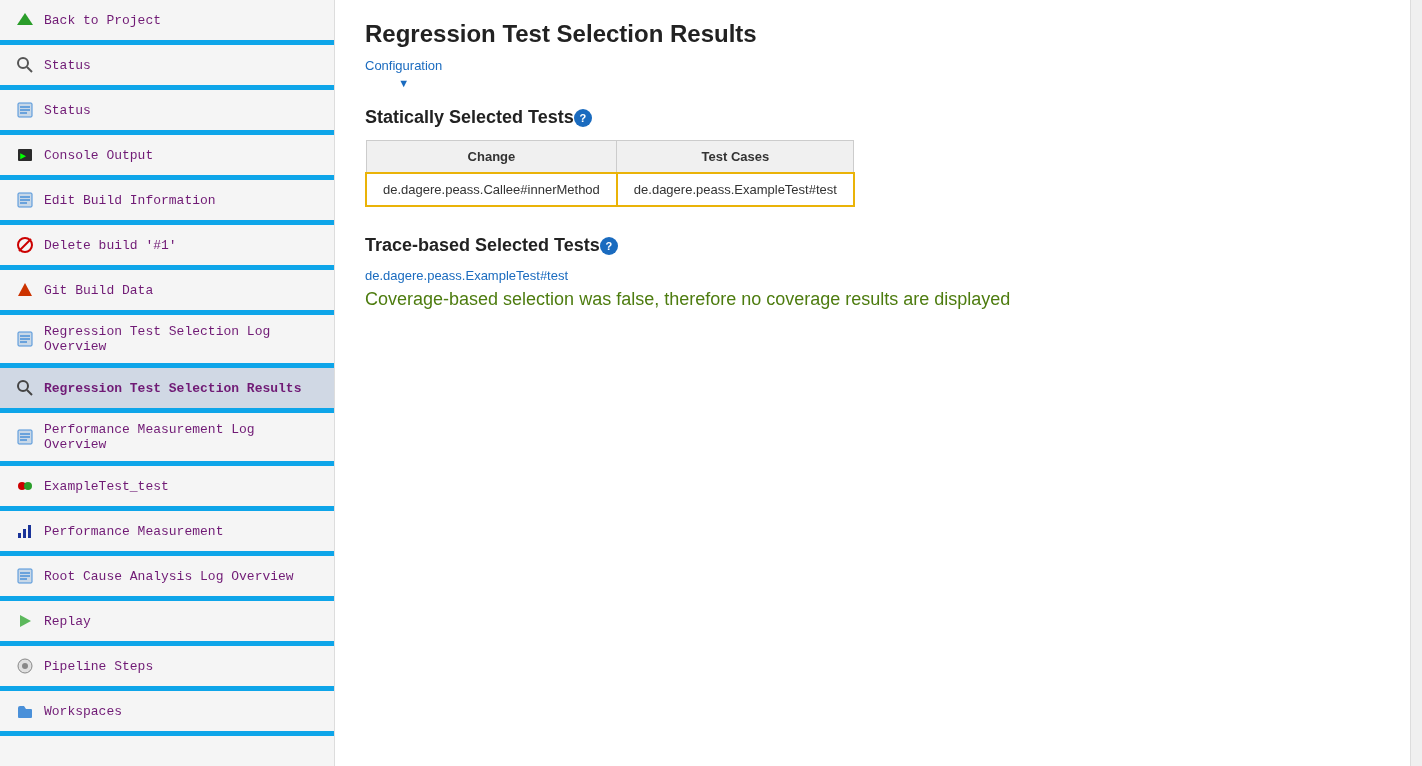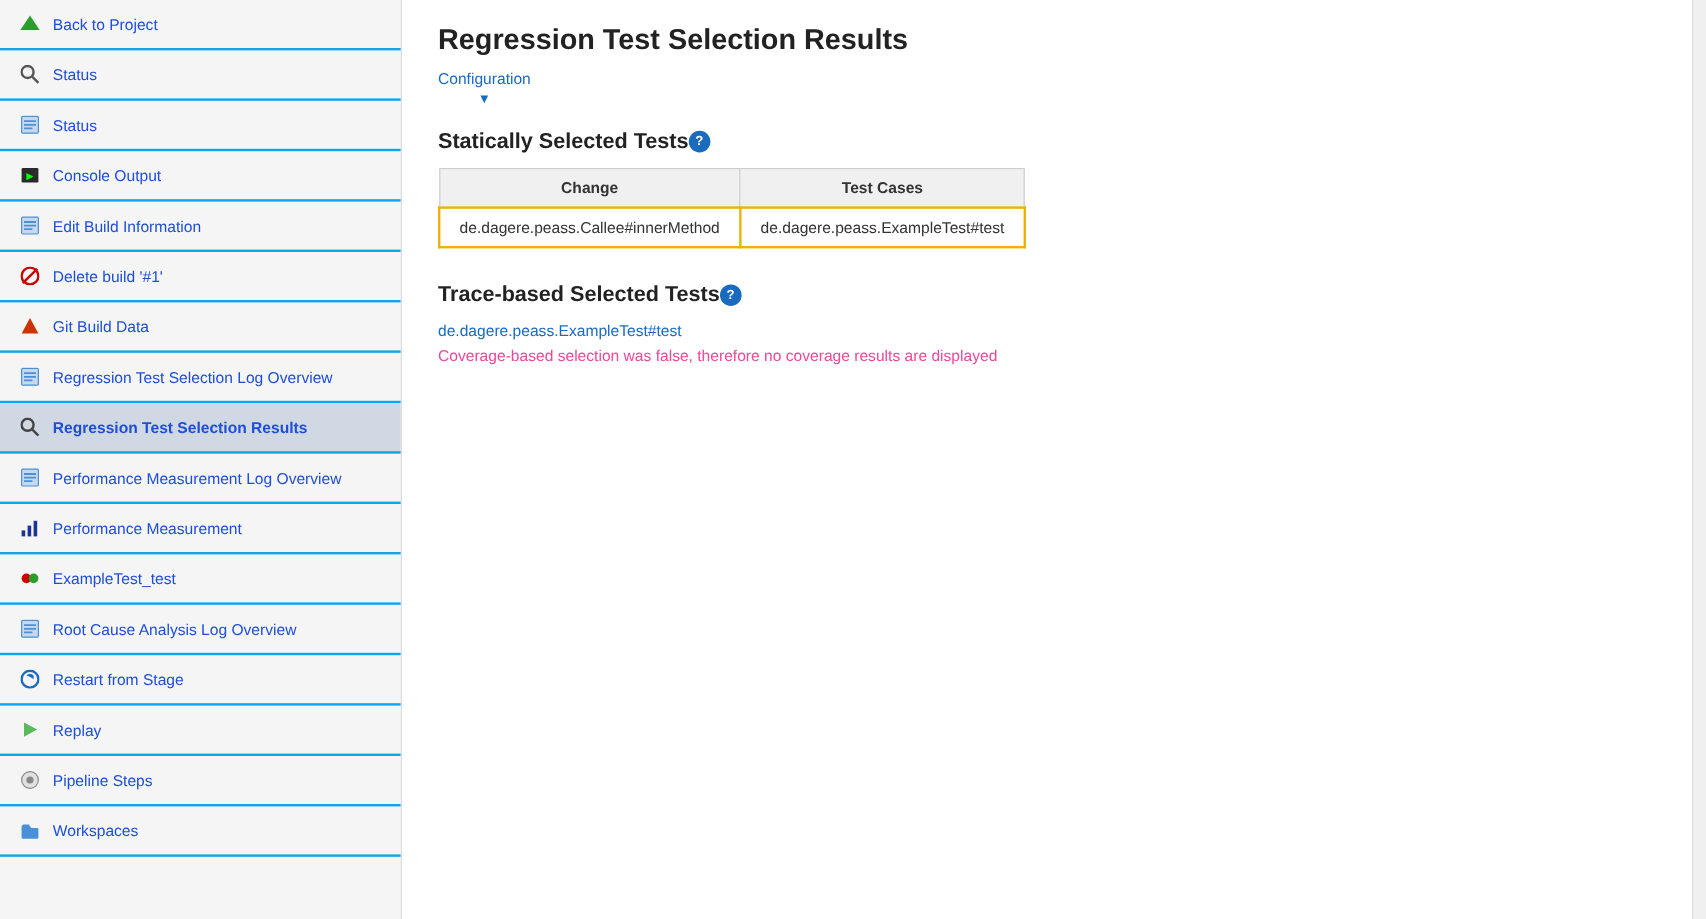--- a/index.html
+++ b/index.html
@@ -12,24 +12,25 @@
       background: #f5f5f5;
       border-right: 1px solid #ddd;
       overflow-y: auto;
       height: 100%;
     }
     .sidebar-item {
       display: flex;
       align-items: center;
       padding: 9px 14px;
       cursor: pointer;
-      border-bottom: 2px solid #0ea5e9;
-      font-size: 13px;
-      color: #1d4ed8;
+      border-bottom: 5px solid #0ea5e9;
+      font-size: 13px;
+      color: #701a75;
       text-decoration: none;
+      font-family: Liberation Mono, monospace;
     }
     .sidebar-item.active {
       background: #d0d8e4;
       font-weight: bold;
     }
     .sidebar-item .icon {
       width: 22px;
       min-width: 22px;
       height: 22px;
       margin-right: 8px;
@@ -113,22 +114,22 @@
     
     .trace-link {
       color: #1a6bbf;
       font-size: 13px;
       text-decoration: none;
       cursor: pointer;
       display: block;
       margin-bottom: 6px;
     }
     .coverage-note {
-      font-size: 13px;
-      color: #ec4899;
+      font-size: 18px;
+      color: #4d7c0f;
     }
 
     
     #scrollbar-area {
       width: 12px;
       background: #f0f0f0;
       border-left: 1px solid #ddd;
       height: 100%;
     }
   </style>
@@ -228,55 +229,46 @@
           <line x1="3" y1="5" x2="13" y2="5" stroke="#4a90d9" stroke-width="1.5"></line>
           <line x1="3" y1="8" x2="13" y2="8" stroke="#4a90d9" stroke-width="1.5"></line>
           <line x1="3" y1="11" x2="10" y2="11" stroke="#4a90d9" stroke-width="1.5"></line>
         </svg>
       </span>
       <span class="label">Performance Measurement Log Overview</span>
     </div>
     <div class="sidebar-item">
       <span class="icon">
         <svg width="16" height="16" viewBox="0 0 16 16">
+          <circle cx="5" cy="8" r="4" fill="#cc0000"></circle>
+          <circle cx="11" cy="8" r="4" fill="#2a9d2a"></circle>
+        </svg>
+      </span>
+      <span class="label">ExampleTest_test</span>
+    </div>
+    <div class="sidebar-item">
+      <span class="icon">
+        <svg width="16" height="16" viewBox="0 0 16 16">
           <rect x="1" y="10" width="3" height="5" fill="#1a3399"></rect>
           <rect x="6" y="6" width="3" height="9" fill="#1a3399"></rect>
           <rect x="11" y="2" width="3" height="13" fill="#1a3399"></rect>
         </svg>
       </span>
       <span class="label">Performance Measurement</span>
     </div>
     <div class="sidebar-item">
       <span class="icon">
         <svg width="16" height="16" viewBox="0 0 16 16">
-          <circle cx="5" cy="8" r="4" fill="#cc0000"></circle>
-          <circle cx="11" cy="8" r="4" fill="#2a9d2a"></circle>
-        </svg>
-      </span>
-      <span class="label">ExampleTest_test</span>
-    </div>
-    <div class="sidebar-item">
-      <span class="icon">
-        <svg width="16" height="16" viewBox="0 0 16 16">
           <rect x="1" y="1" width="14" height="14" rx="1" fill="#c8d8e8" stroke="#4a90d9" stroke-width="1"></rect>
           <line x1="3" y1="5" x2="13" y2="5" stroke="#4a90d9" stroke-width="1.5"></line>
           <line x1="3" y1="8" x2="13" y2="8" stroke="#4a90d9" stroke-width="1.5"></line>
           <line x1="3" y1="11" x2="10" y2="11" stroke="#4a90d9" stroke-width="1.5"></line>
         </svg>
       </span>
       <span class="label">Root Cause Analysis Log Overview</span>
-    </div>
-    <div class="sidebar-item">
-      <span class="icon">
-        <svg width="16" height="16" viewBox="0 0 16 16">
-          <circle cx="8" cy="8" r="7" fill="none" stroke="#1a6bbf" stroke-width="2"></circle>
-          <path d="M5,5 Q8,2 11,5 L11,8 L8,6 Z" fill="#1a6bbf"></path>
-        </svg>
-      </span>
-      <span class="label">Restart from Stage</span>
     </div>
     <div class="sidebar-item">
       <span class="icon">
         <svg width="16" height="16" viewBox="0 0 16 16">
           <polygon points="3,2 14,8 3,14" fill="#5cb85c"></polygon>
         </svg>
       </span>
       <span class="label">Replay</span>
     </div>
     <div class="sidebar-item">

